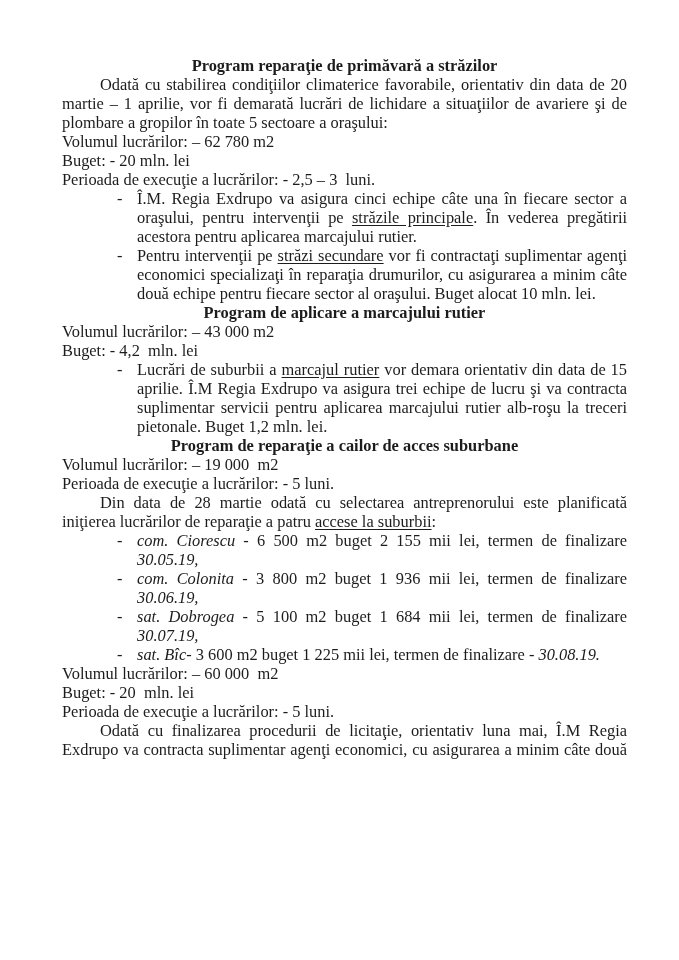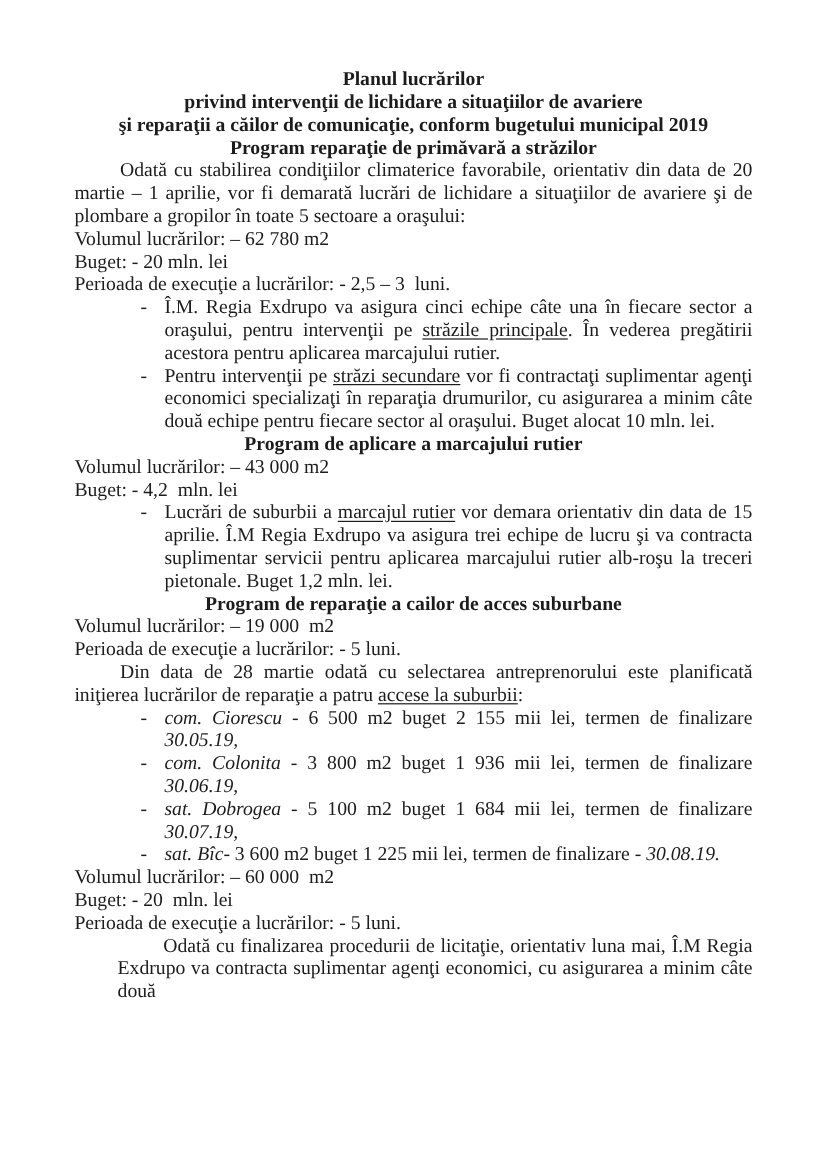--- a/index.html
+++ b/index.html
@@ -15,37 +15,32 @@
     background: #ffffff;
   }
   .title-line { text-align: center; font-weight: 700; }
   .heading {
     font-size: inherit;
     line-height: inherit;
     text-align: center;
     font-weight: 700;
   }
   .para { text-align: justify; text-indent: 38px; }
-  .para.cut { text-align-last: justify; margin-left: 36px; }
+  .para.cut { text-align-last: justify; }
   .line { white-space: pre-wrap; }
   .bullet { display: flex; margin-left: 55px; }
   .dash { flex: 0 0 20px; width: 20px; }
   .btext { flex: 1 1 auto; text-align: justify; }
   .u { text-decoration: underline; text-underline-offset: 2px; }
   .i { font-style: italic; }
 </style>
 </head>
 <body>
 
 <div class="page">
-  <div class="title">
-    <div class="title-line">Planul lucrărilor</div>
-    <div class="title-line">privind intervenţii de lichidare a situaţiilor de avariere</div>
-    <div class="title-line">şi reparaţii a căilor de comunicaţie, conform bugetului municipal 2019</div>
-  </div>
   <main id="sections">
       <section>
         <h2 class="heading">Program reparaţie de primăvară a străzilor</h2>
         <p class="para"><span>Odată cu stabilirea condiţiilor climaterice favorabile, orientativ din data de 20 martie – 1 aprilie, vor fi demarată lucrări de lichidare a situaţiilor de avariere  şi de plombare a gropilor în toate 5 sectoare a oraşului:</span></p>
         <div class="line">Volumul lucrărilor: – 62 780 m2</div>
         <div class="line">Buget: - 20 mln. lei</div>
         <div class="line">Perioada de execuţie a lucrărilor: - 2,5 – 3  luni.</div>
         <div class="bullet">
           <span class="dash">-</span>
           <span class="btext"><span>Î.M. Regia Exdrupo va asigura cinci echipe câte una în fiecare sector a oraşului, pentru intervenţii pe </span><span class="u ">străzile principale</span><span>. În vederea pregătirii acestora pentru aplicarea marcajului rutier.</span></span>

